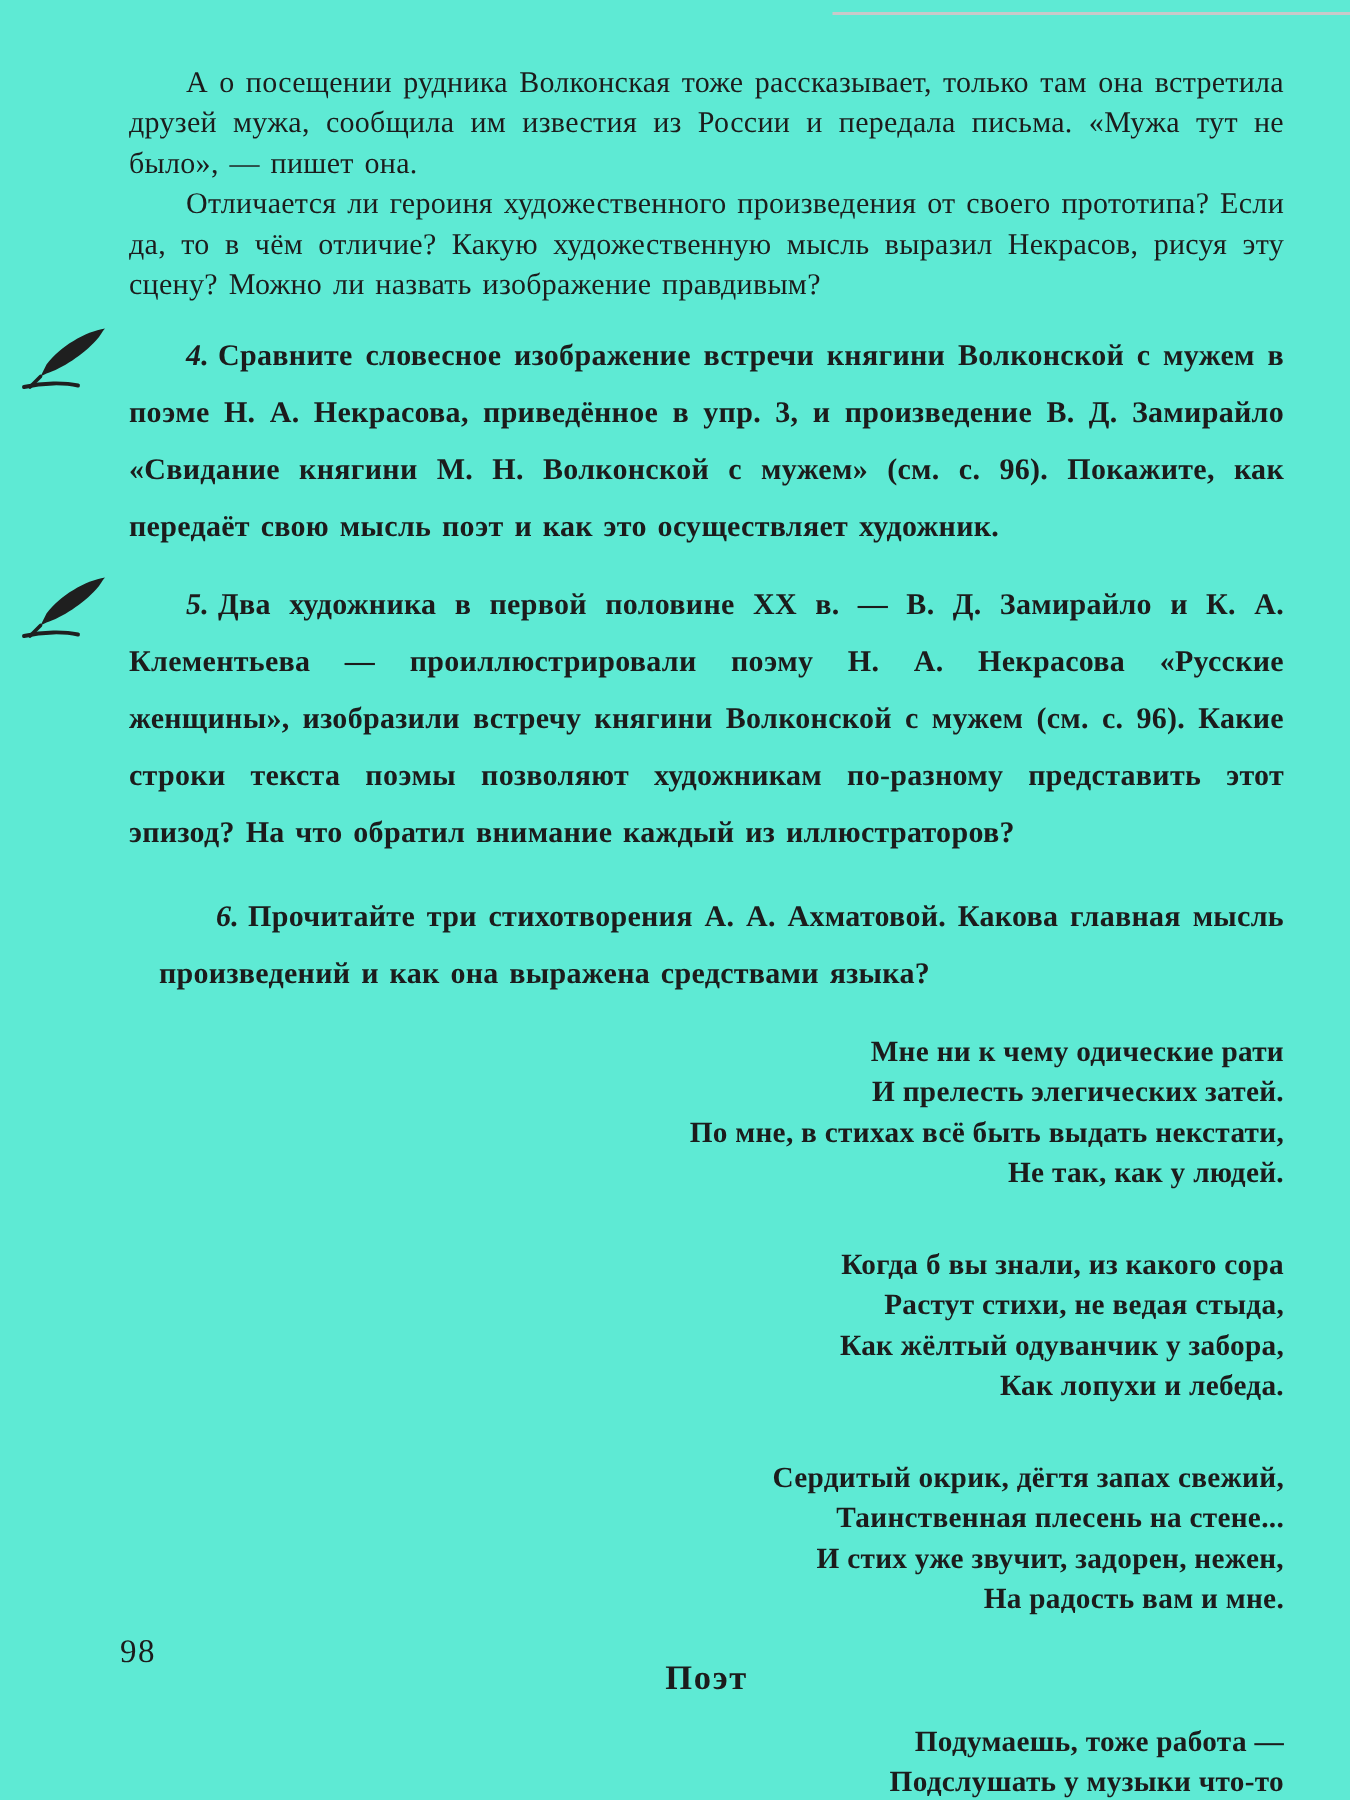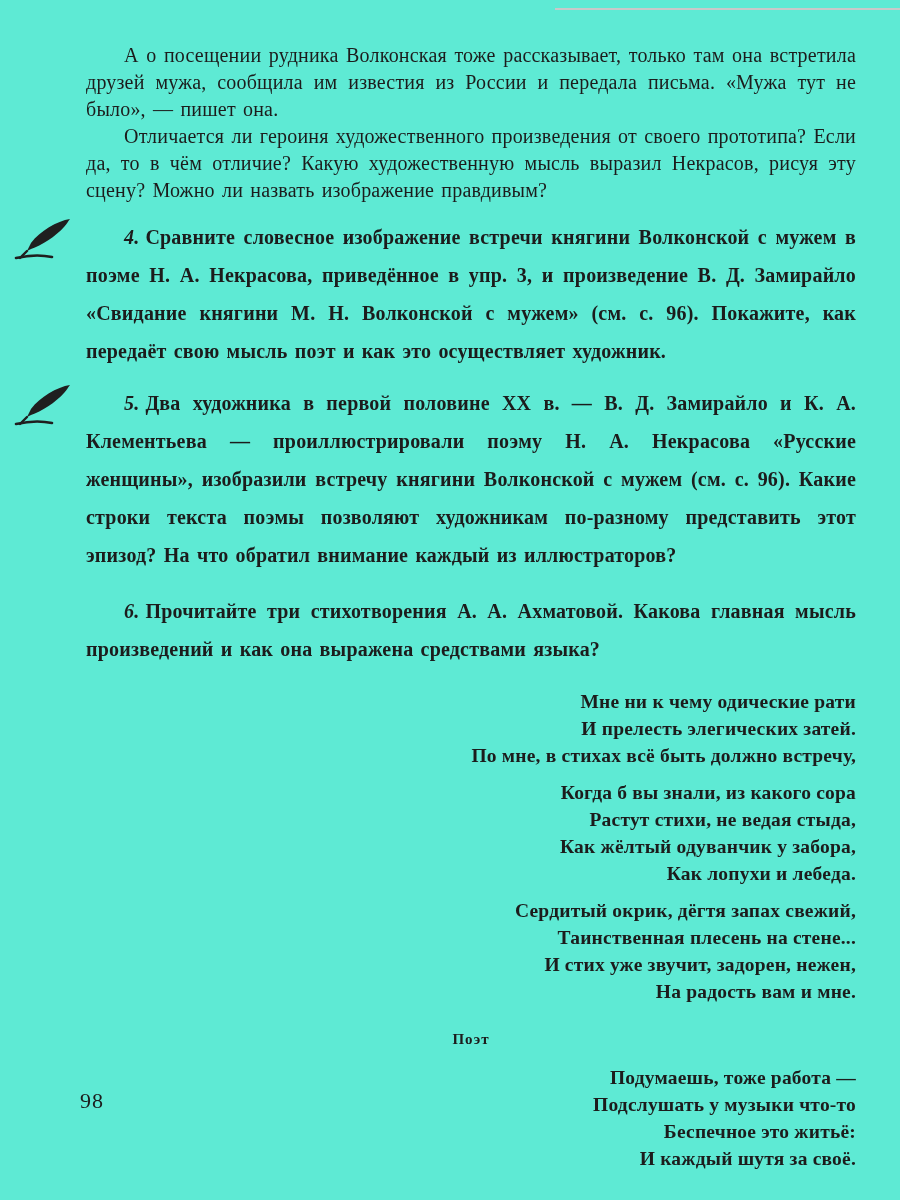--- a/index.html
+++ b/index.html
@@ -38,21 +38,21 @@
     line-height: 27px;
     text-align: justify;
     text-indent: 38px;
     letter-spacing: 0.2px;
     word-spacing: 2px;
   }
   .exercise {
     position: relative;
     margin-top: 14px;
   }
-  .exercise.ex-last { margin-top: 18px; }
+  .exercise.ex-last { margin-top: 18px; margin-left: 20px; }
   .ex-par {
     margin: 0;
     font-size: 20px;
     line-height: 38px;
     text-align: justify;
     text-indent: 38px;
     letter-spacing: 0.2px;
     word-spacing: 2px;
     font-weight: bold;
   }
@@ -71,25 +71,25 @@
   .poem {
     margin: 20px 0 0 100px;
     font-weight: bold;
     text-align: right;
   }
   .poem .line {
     font-size: 19.5px;
     line-height: 27px;
     letter-spacing: 0.2px;
   }
-  .stanza + .stanza { margin-top: 10px; }
+  .stanza + .stanza { margin-top: 34px; }
   .poem-title {
     margin: 26px 0 0 0;
     text-align: center;
-    font-size: 15px;
+    font-size: 23px;
     font-weight: bold;
     letter-spacing: 1px;
   }
   .poem.second { margin-top: 16px; margin-left: 32px; }
   .page-number {
     position: absolute;
     left: 80px;
     top: 1088px;
     font-size: 22px;
     letter-spacing: 1px;
@@ -130,21 +130,22 @@
     </div>
 
     <div class="exercise ex-last">
       <p class="ex-par"><b class="num">6.</b><span>Прочитайте три стихотворения А. А. Ахматовой. Какова главная мысль произведений и как она выражена средствами языка?</span></p>
     </div>
 
     <div class="poem">
       <div class="stanza">
         <div class="line">Мне ни к чему одические рати</div>
         <div class="line">И прелесть элегических затей.</div>
-        <div class="line">По мне, в стихах всё быть должно встречу,</div>
+        <div class="line">По мне, в стихах всё быть выдать некстати,</div>
+        <div class="line">Не так, как у людей.</div>
       </div>
       <div class="stanza">
         <div class="line">Когда б вы знали, из какого сора</div>
         <div class="line">Растут стихи, не ведая стыда,</div>
         <div class="line">Как жёлтый одуванчик у забора,</div>
         <div class="line">Как лопухи и лебеда.</div>
       </div>
       <div class="stanza">
         <div class="line">Сердитый окрик, дёгтя запах свежий,</div>
         <div class="line">Таинственная плесень на стене...</div>

